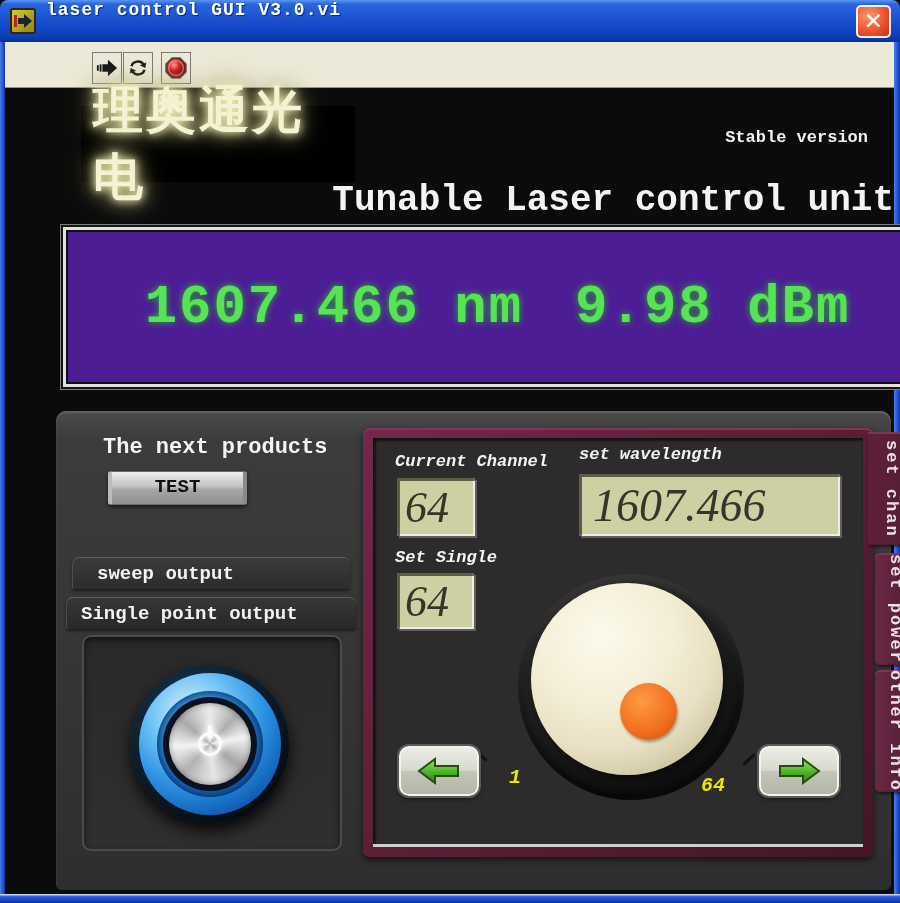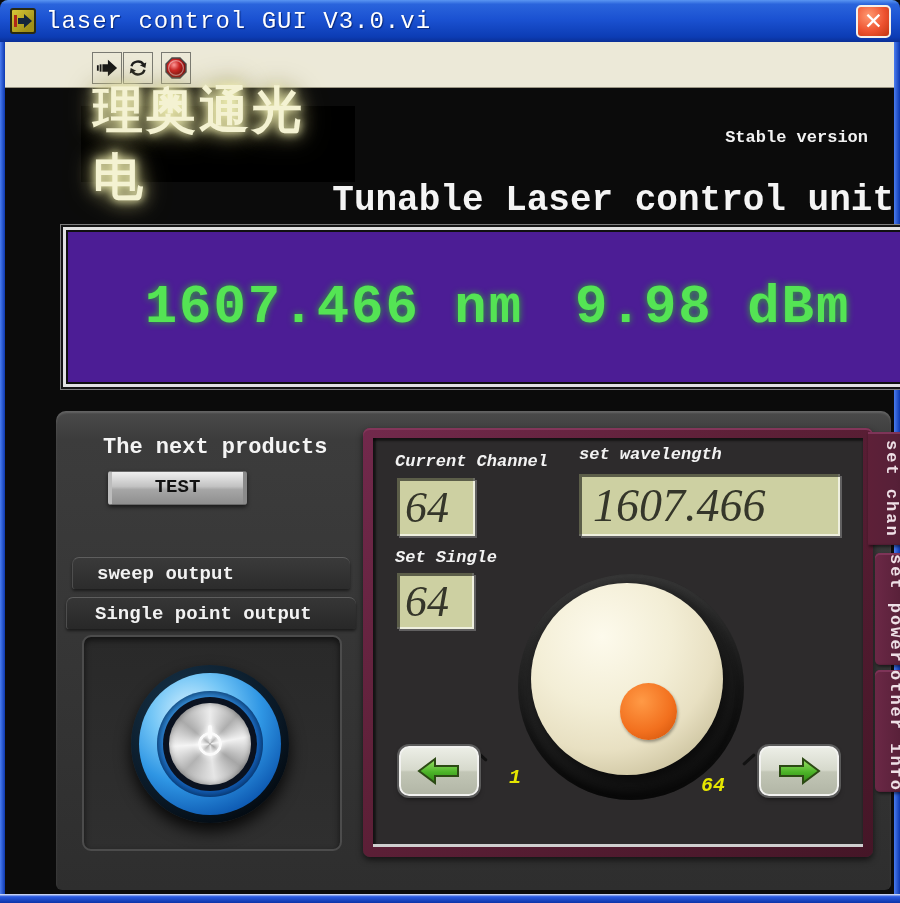--- a/index.html
+++ b/index.html
@@ -15,21 +15,21 @@
     border-radius:8px 8px 0 0;
   }
   .app-icon {
     position:absolute; left:10px; top:8px; width:26px; height:26px;
     background:linear-gradient(135deg,#d8c838,#a09018 80%);
     border:2px solid #2a2a10; border-radius:3px;
     display:flex; align-items:center; justify-content:center;
   }
   .app-icon svg { display:block; }
   .title-text {
-    position:absolute; left:46px; top:8px; color:#fff; font-size:24px; font-weight:normal;
+    position:absolute; left:46px; top:0; color:#fff; font-size:18px; font-weight:bold;
     text-shadow:1px 1px 1px #07277a; letter-spacing:1px; white-space:nowrap;
   }
   .close-btn {
     position:absolute; left:856px; top:5px; width:35px; height:33px;
     background:radial-gradient(circle at 35% 30%,#ff9a72,#ee5330 55%,#c23410);
     border:2px solid #f4f0ea; border-radius:5px;
     color:#fff; font-size:23px; font-weight:bold; line-height:28px; text-align:center;
     font-family:"DejaVu Sans", sans-serif; cursor:pointer;
   }
   .toolbar {
@@ -91,21 +91,21 @@
     border-radius:3px; color:#111; font-size:19px; font-weight:bold; text-align:center; line-height:30px;
     box-shadow:0 2px 4px rgba(0,0,0,.6); cursor:pointer; font-family:"Liberation Mono", monospace;
   }
   .ltab {
     position:absolute; height:32px; background:linear-gradient(180deg,#3a3a3a,#2c2c2c);
     border-radius:7px 7px 3px 3px; border-top:1px solid #5e5e5e; border-left:1px solid #4e4e4e;
     box-shadow:0 2px 3px rgba(0,0,0,.5); color:#f2f2f2; font-size:19px; font-weight:bold;
     display:flex; align-items:center; cursor:pointer; white-space:nowrap;
   }
   .ltab-sweep  { left:16px; top:146px; width:278px; padding-left:24px; }
-  .ltab-single { left:10px; top:186px; width:290px; padding-left:28px; background:linear-gradient(180deg,#363636,#282828); }
+  .ltab-single { left:10px; top:186px; width:290px; padding-left:14px; background:linear-gradient(180deg,#363636,#282828); }
   .power-area {
     position:absolute; left:26px; top:224px; width:260px; height:216px;
     background:linear-gradient(180deg,#292929,#2f2f2f);
     border:2px solid #4c4c4c; border-radius:9px;
     box-shadow:inset 0 3px 6px rgba(0,0,0,.6);
   }
   
   .pwr-outer {
     position:absolute; left:47px; top:28px; width:158px; height:158px; border-radius:50%;
     background:radial-gradient(circle at 35% 28%,#17344a,#091724 62%,#02070c 85%);

